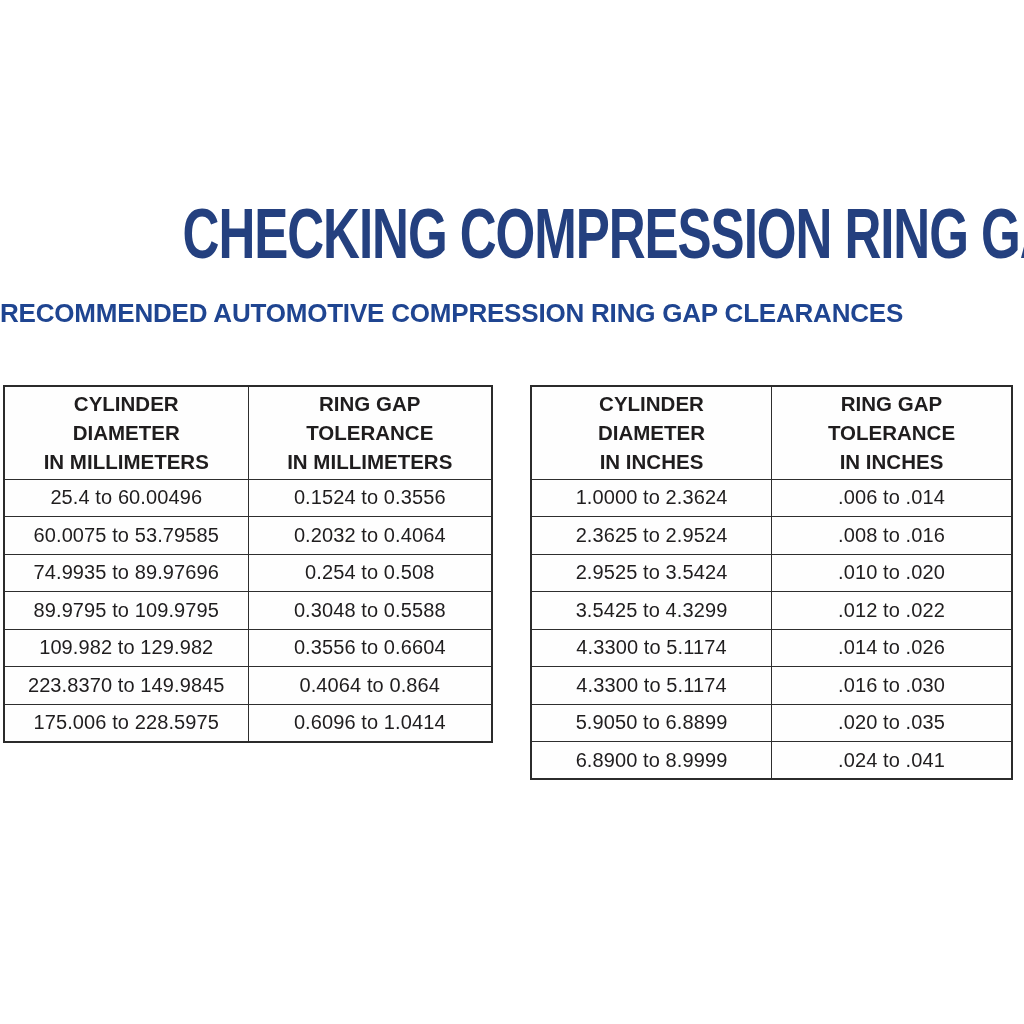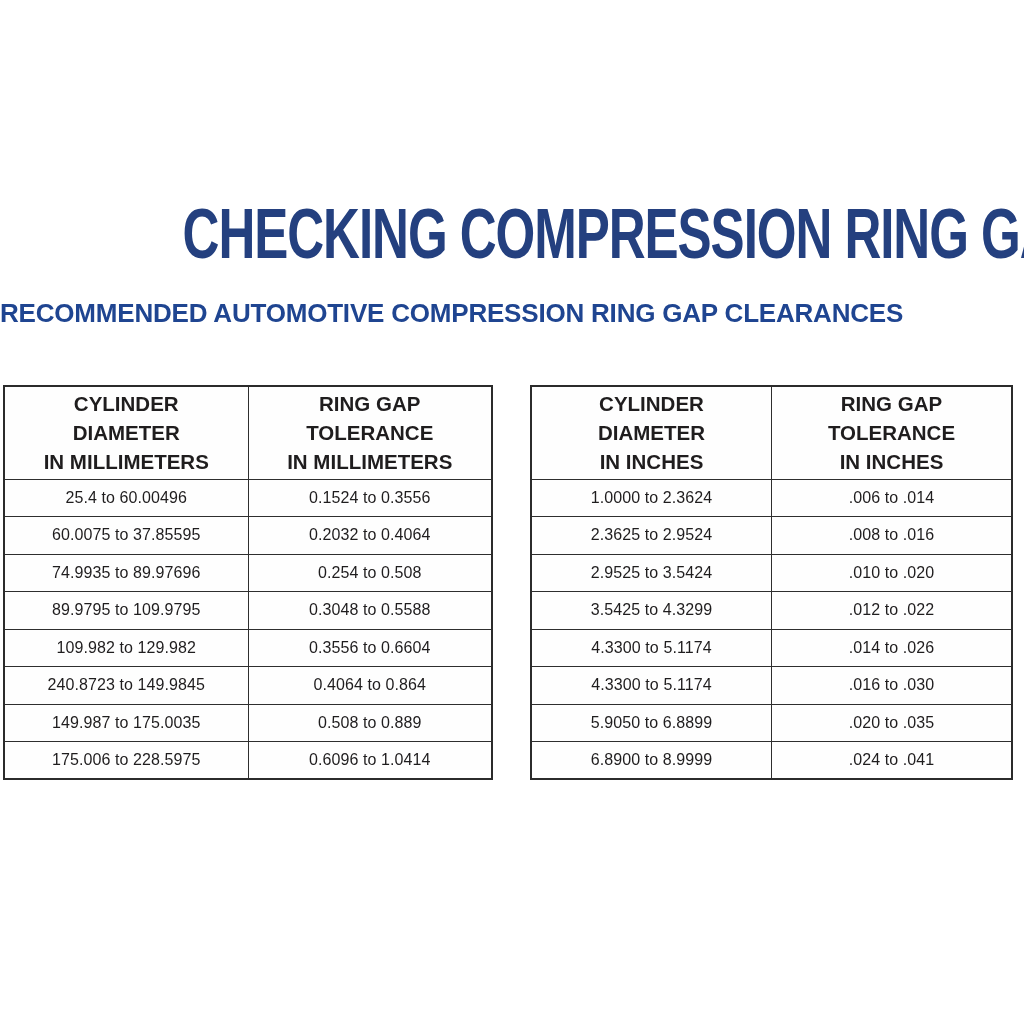--- a/index.html
+++ b/index.html
@@ -75,21 +75,21 @@
   .spec-table th {
     height: 93px;
     font-size: 20.5px;
     font-weight: bold;
     line-height: 29px;
     padding: 2px 0;
   }
   .spec-table th span { display: block; }
   .spec-table td {
     height: 37.5px;
-    font-size: 16px;
+    font-size: 20px;
     font-weight: normal;
     letter-spacing: 0.1px;
   }
 </style>
 </head>
 <body>
 
 <div class="page">
 
   <h1 class="title"><span class="title-inner">CHECKING COMPRESSION RING GAPS</span></h1>
@@ -112,42 +112,38 @@
             <span>IN MILLIMETERS</span>
           </th>
         </tr>
       </thead>
       <tbody>
         <tr>
           <td>25.4 to 60.00496</td>
           <td>0.1524 to 0.3556</td>
         </tr>
         <tr>
-          <td>60.0075 to 37.85595</td>
+          <td>60.0075 to 53.79585</td>
           <td>0.2032 to 0.4064</td>
         </tr>
         <tr>
           <td>74.9935 to 89.97696</td>
           <td>0.254 to 0.508</td>
         </tr>
         <tr>
           <td>89.9795 to 109.9795</td>
           <td>0.3048 to 0.5588</td>
         </tr>
         <tr>
           <td>109.982 to 129.982</td>
           <td>0.3556 to 0.6604</td>
         </tr>
         <tr>
-          <td>240.8723 to 149.9845</td>
+          <td>223.8370 to 149.9845</td>
           <td>0.4064 to 0.864</td>
-        </tr>
-        <tr>
-          <td>149.987 to 175.0035</td>
-          <td>0.508 to 0.889</td>
         </tr>
         <tr>
           <td>175.006 to 228.5975</td>
           <td>0.6096 to 1.0414</td>
         </tr>
       </tbody>
     </table>
 
     <table class="spec-table inch">
       <thead>

